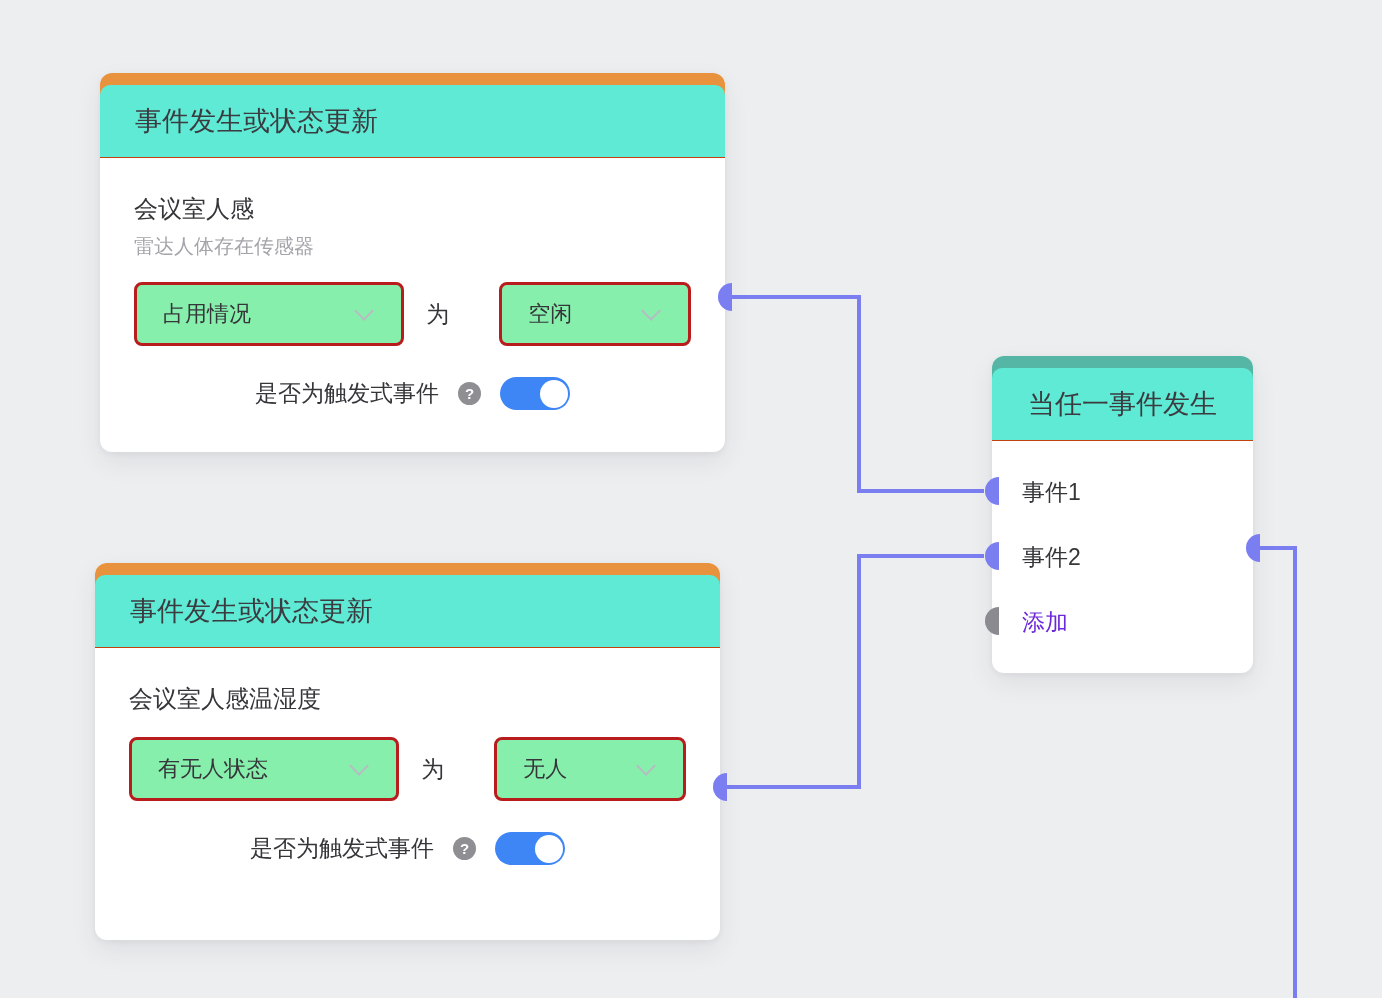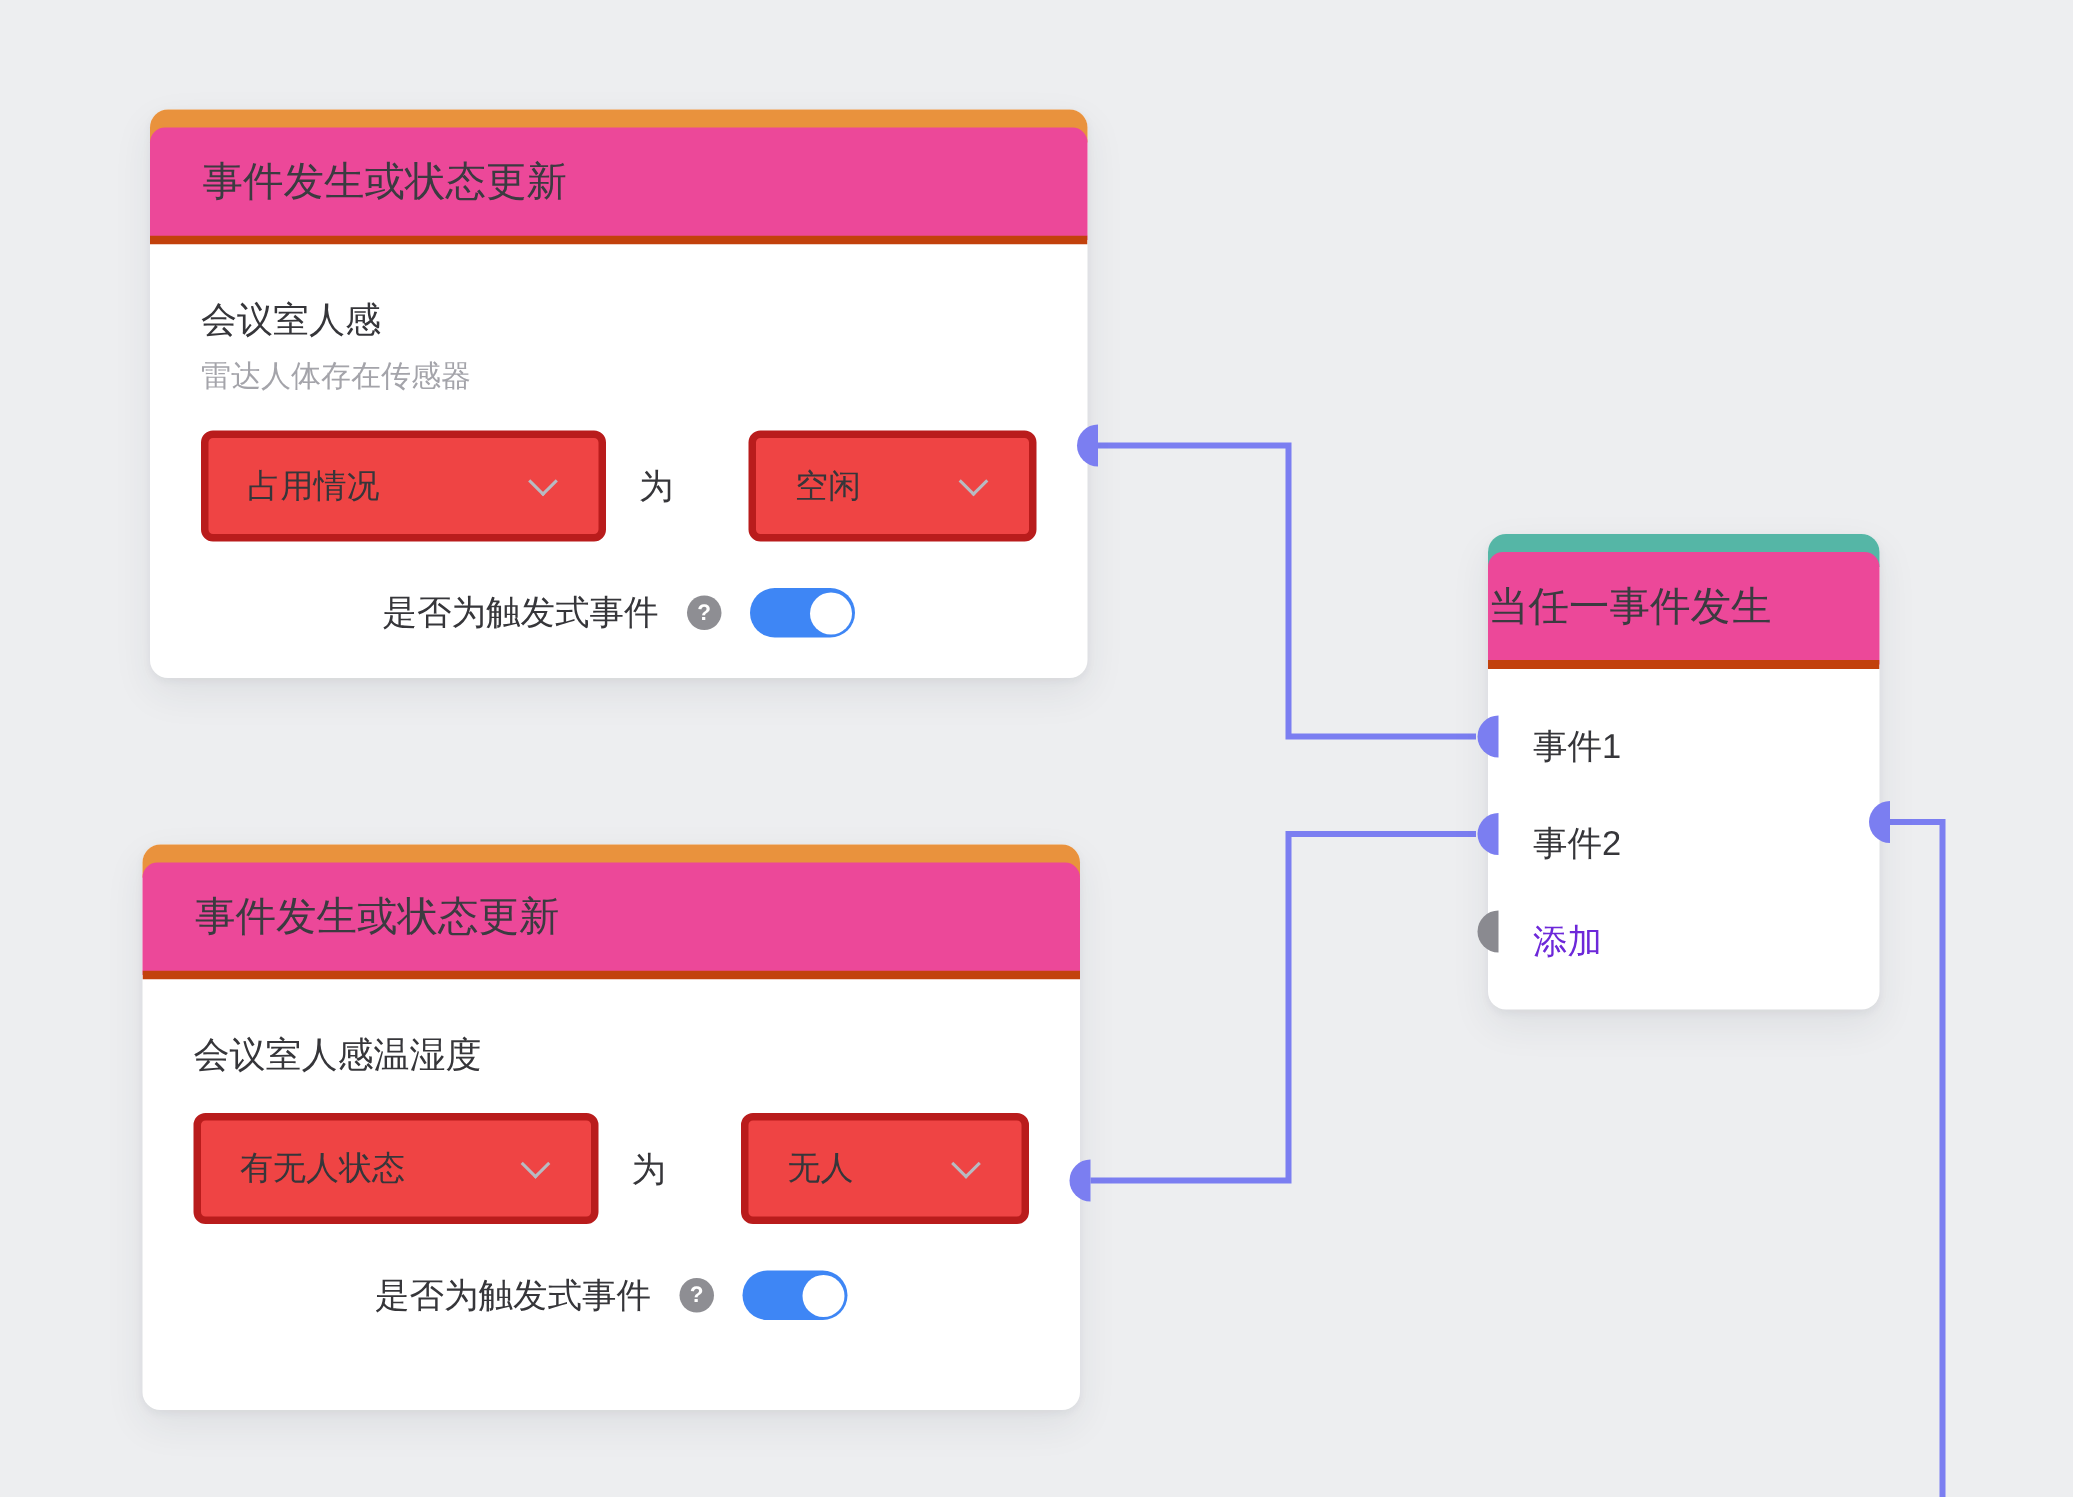--- a/index.html
+++ b/index.html
@@ -8,32 +8,32 @@
 
   
   #connector-svg{position:absolute;left:0;top:0;width:1382px;height:998px;z-index:1;}
 
   
   .card{position:absolute;background:#FFFFFF;border-radius:12px;z-index:2;
         box-shadow:0 2px 6px rgba(40,45,60,.05),0 10px 26px rgba(40,45,60,.08);}
   .accent-bar{height:22px;border-radius:12px 12px 0 0;}
   .accent-orange{background:#E9923D;}
   .accent-teal{background:#55B6A6;}
-  .card-header{height:72px;margin-top:-10px;background:#ec4899;border-bottom:6px solid #c2410c;
+  .card-header{height:72px;margin-top:-10px;background:#5eead4;border-bottom:1px solid #c2410c;
                border-radius:10px 10px 0 0;display:flex;align-items:center;padding:0 35px;}
-  .any-event-card .card-header{justify-content:flex-start;padding:0;}
+  .any-event-card .card-header{justify-content:center;padding:0;}
   .card-title{margin:0;font-size:27px;font-weight:400;color:#3B3B40;white-space:nowrap;}
 
   .card-body{padding:0 34px;}
   .device-name{margin-top:36px;font-size:24px;line-height:30px;color:#36363A;}
   .device-type{margin-top:9px;font-size:20px;line-height:26px;color:#A4A4AA;}
 
   .condition-row{margin-top:23px;display:flex;align-items:center;}
-  .select{height:74px;box-sizing:border-box;border:5px solid #b91c1c;border-radius:8px;
-          background:#ef4444;display:flex;align-items:center;position:relative;padding:0 26px;cursor:pointer;}
+  .select{height:64px;box-sizing:border-box;border:3px solid #b91c1c;border-radius:8px;
+          background:#86efac;display:flex;align-items:center;position:relative;padding:0 26px;cursor:pointer;}
   .property-select{width:299px;}
   .value-select{width:210px;margin-left:40px;}
   .select-value{font-size:22px;color:#36363A;white-space:nowrap;}
   .chevron{position:absolute;right:30px;top:50%;width:12px;height:12px;
            border-right:2px solid #B7BBC2;border-bottom:2px solid #B7BBC2;
            transform:translateY(-72%) rotate(45deg);}
   .relation{margin:0 10px 0 22px;font-size:23px;color:#36363A;flex:none;}
 
   .toggle-row{margin-top:31px;display:flex;align-items:center;justify-content:center;}
   .toggle-label{font-size:23px;color:#36363A;white-space:nowrap;}

